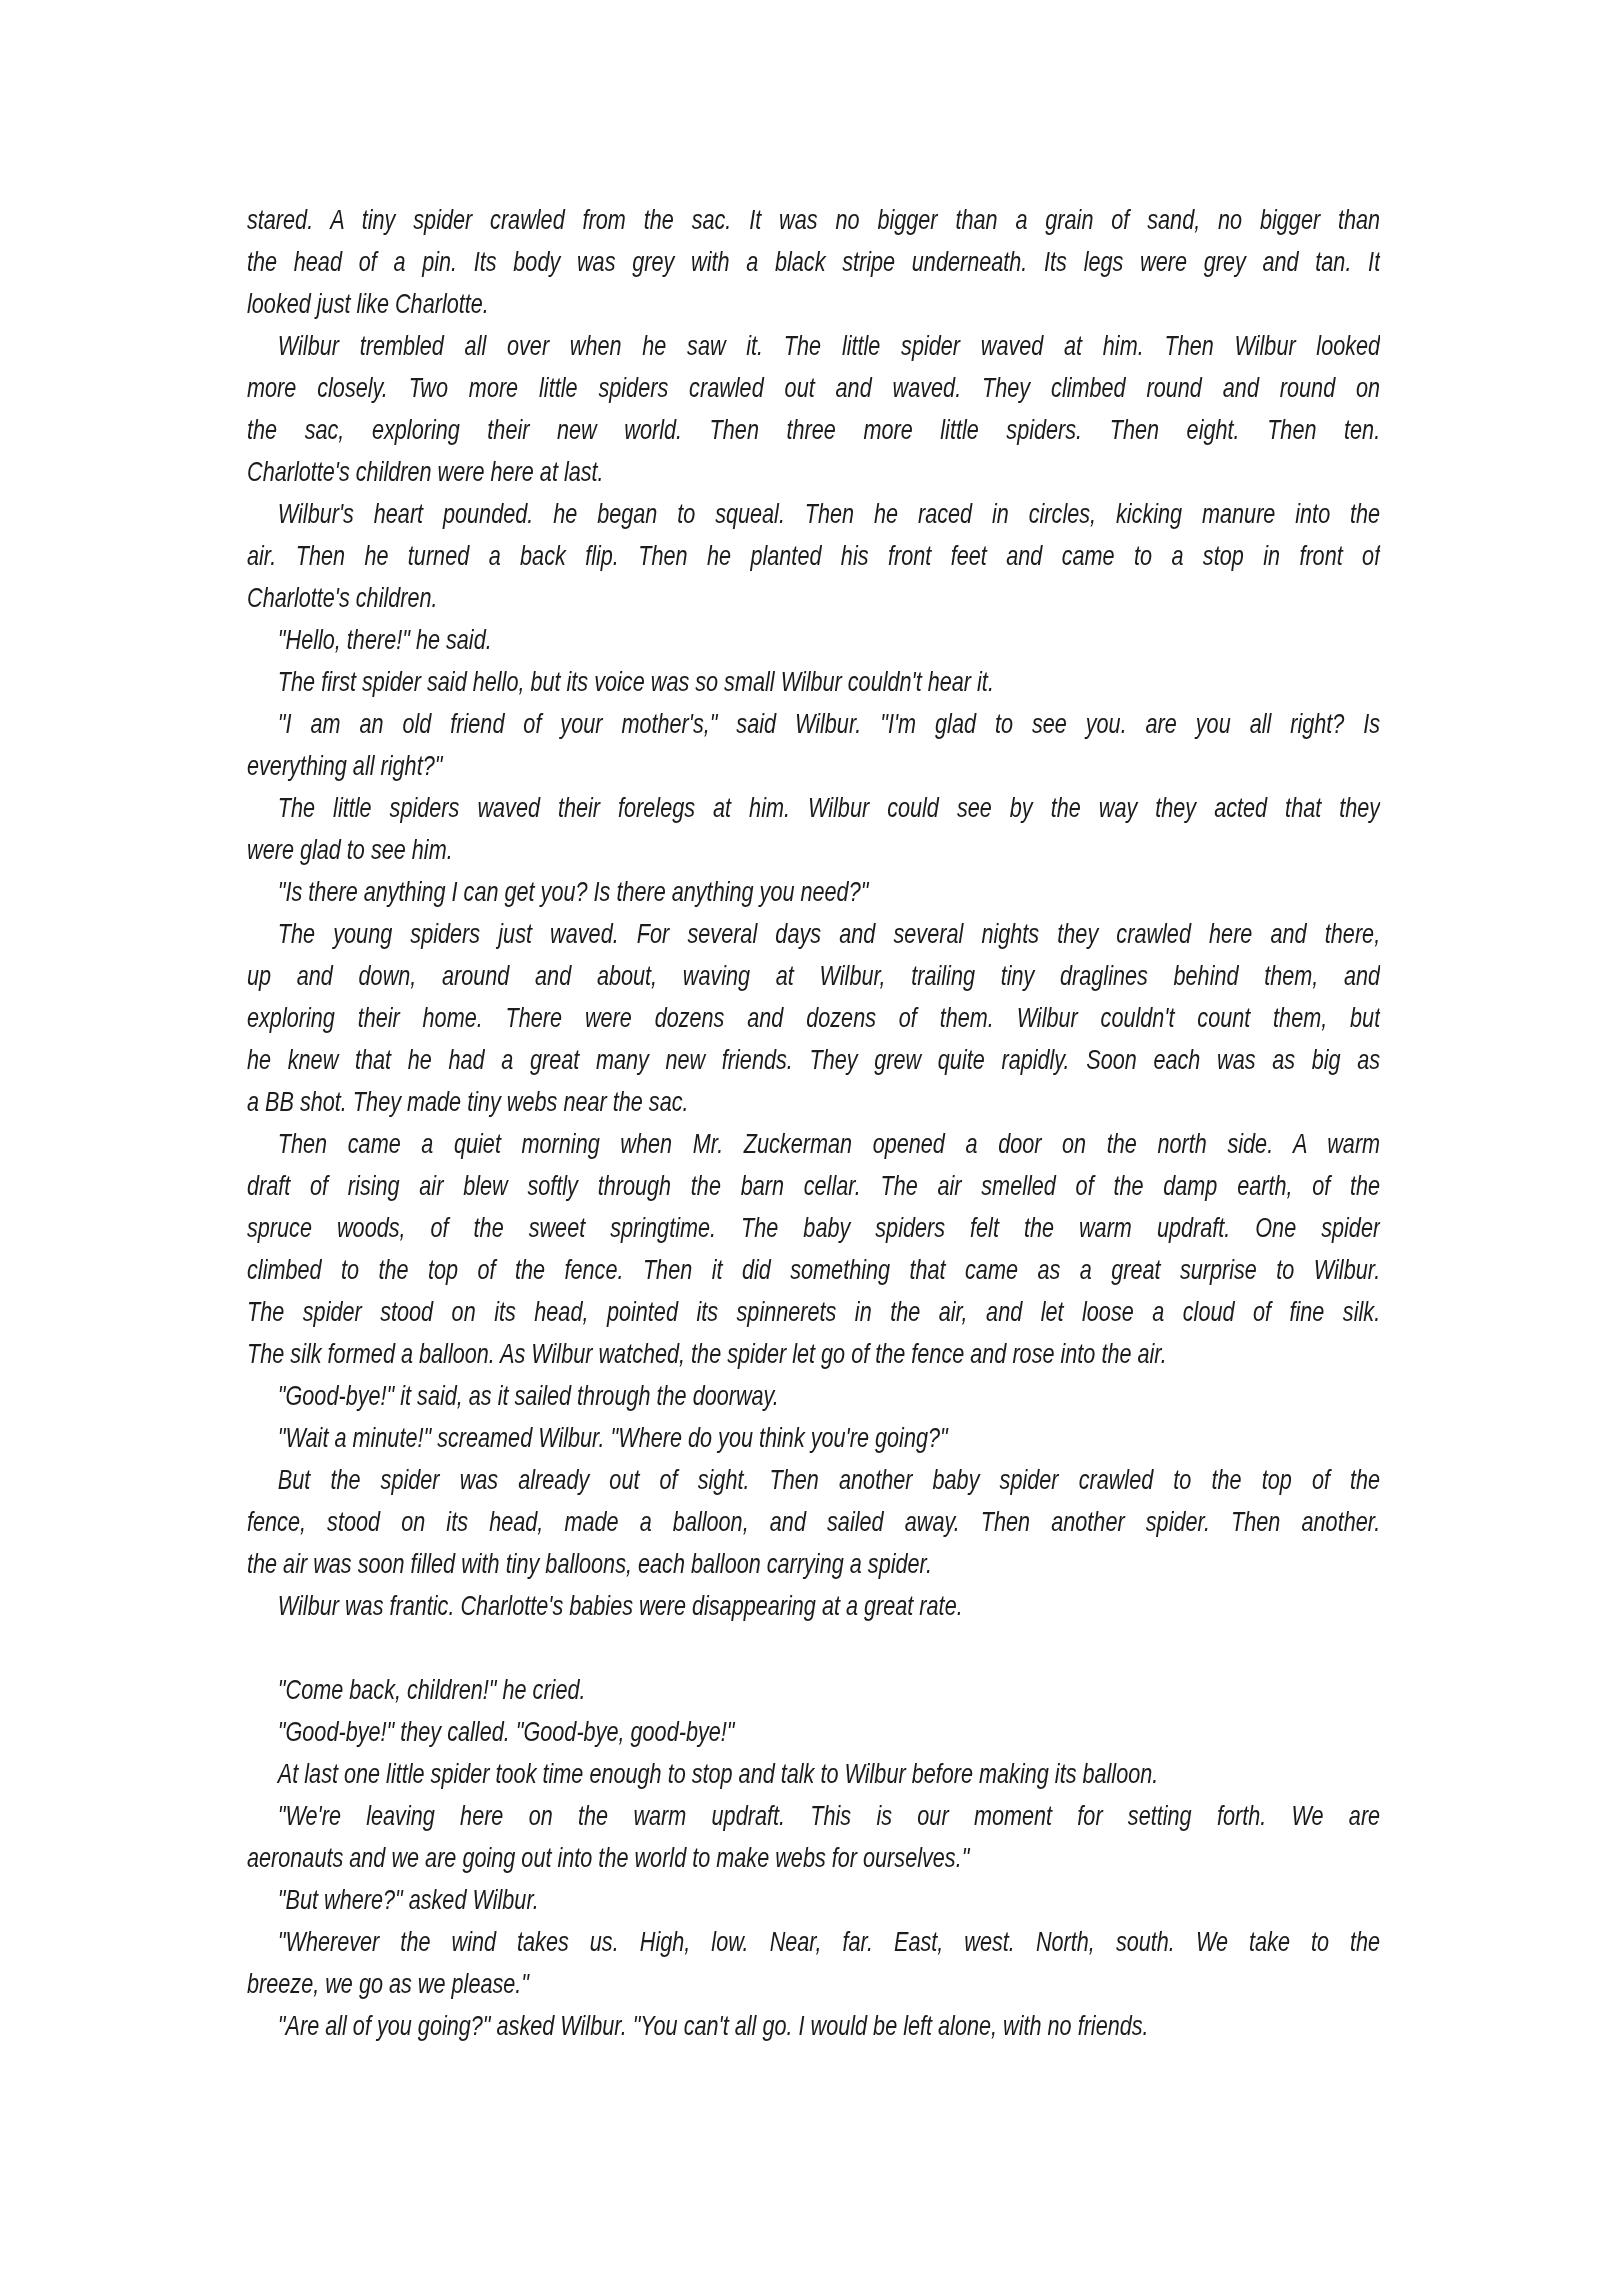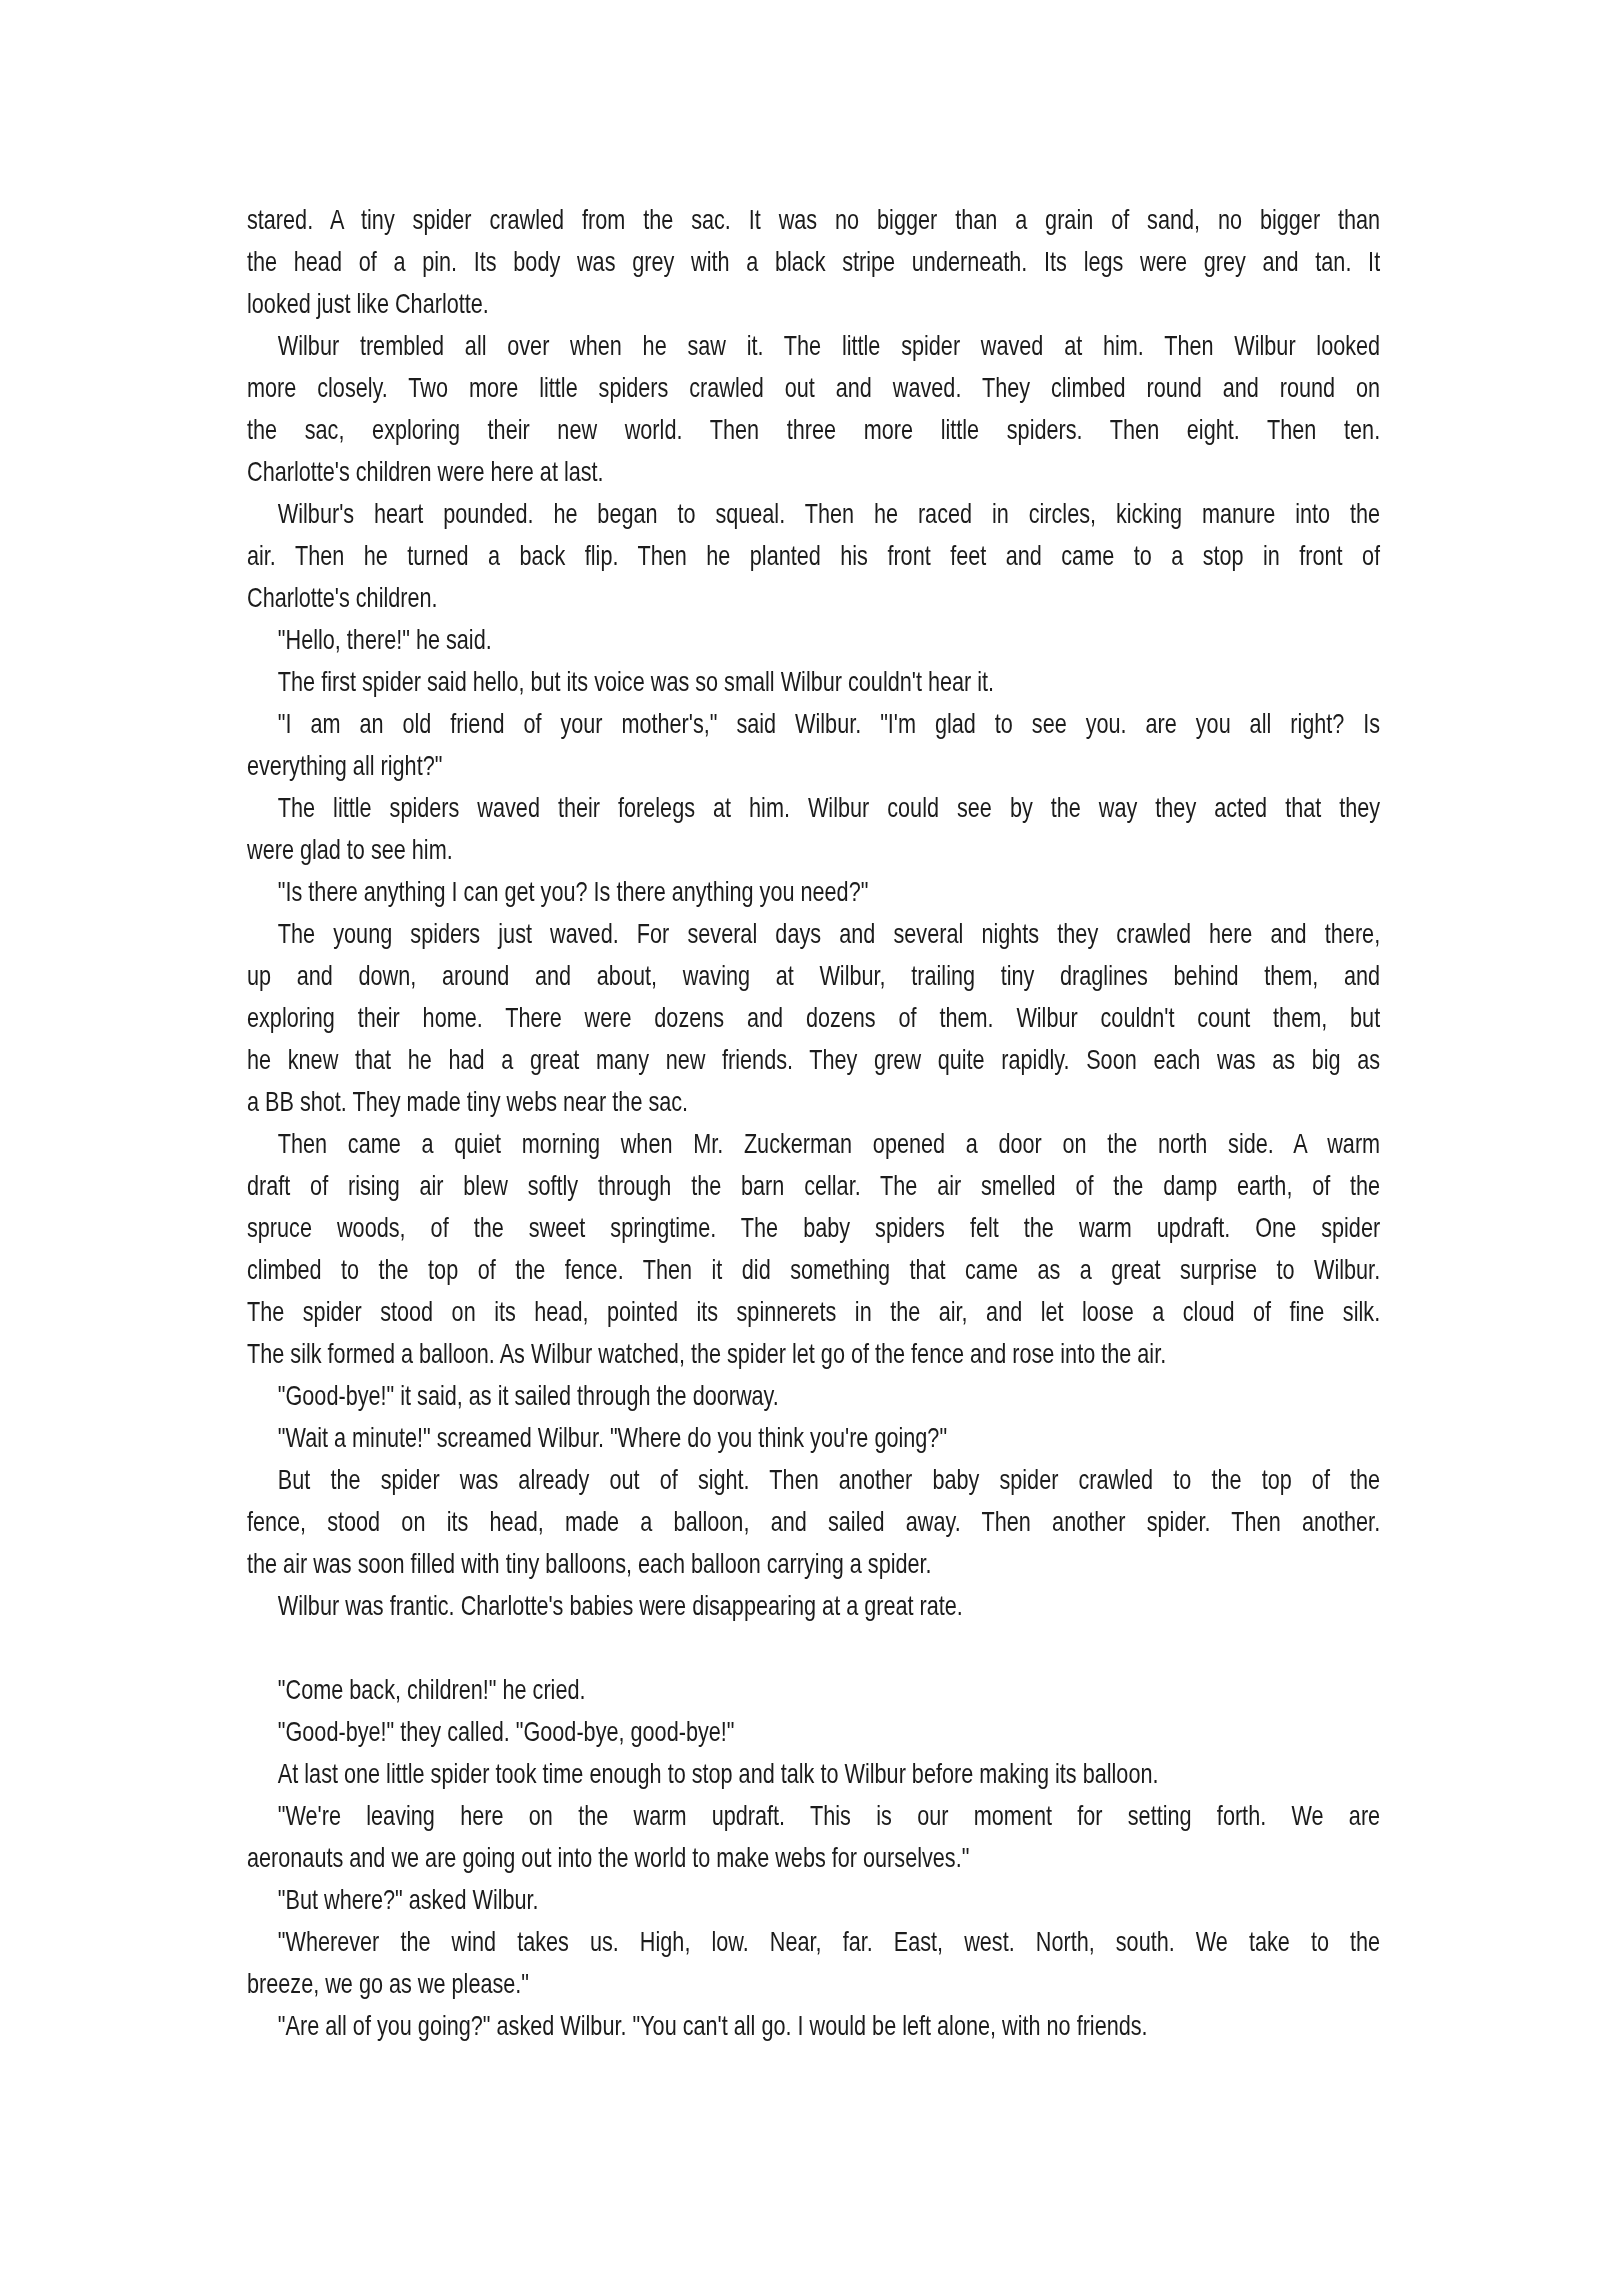--- a/index.html
+++ b/index.html
@@ -6,20 +6,21 @@
     margin: 0;
     padding: 0;
     background: #ffffff;
   }
   .page {
     position: relative;
     width: 1501px;
     height: 2292px;
     background: #ffffff;
     overflow: hidden;
+    font-style: italic;
   }
   
   .text-column {
     position: absolute;
     left: 247px;
     top: 199px;
     width: 1434px;
     transform: scaleX(0.7902);
     transform-origin: 0 0;
   }

